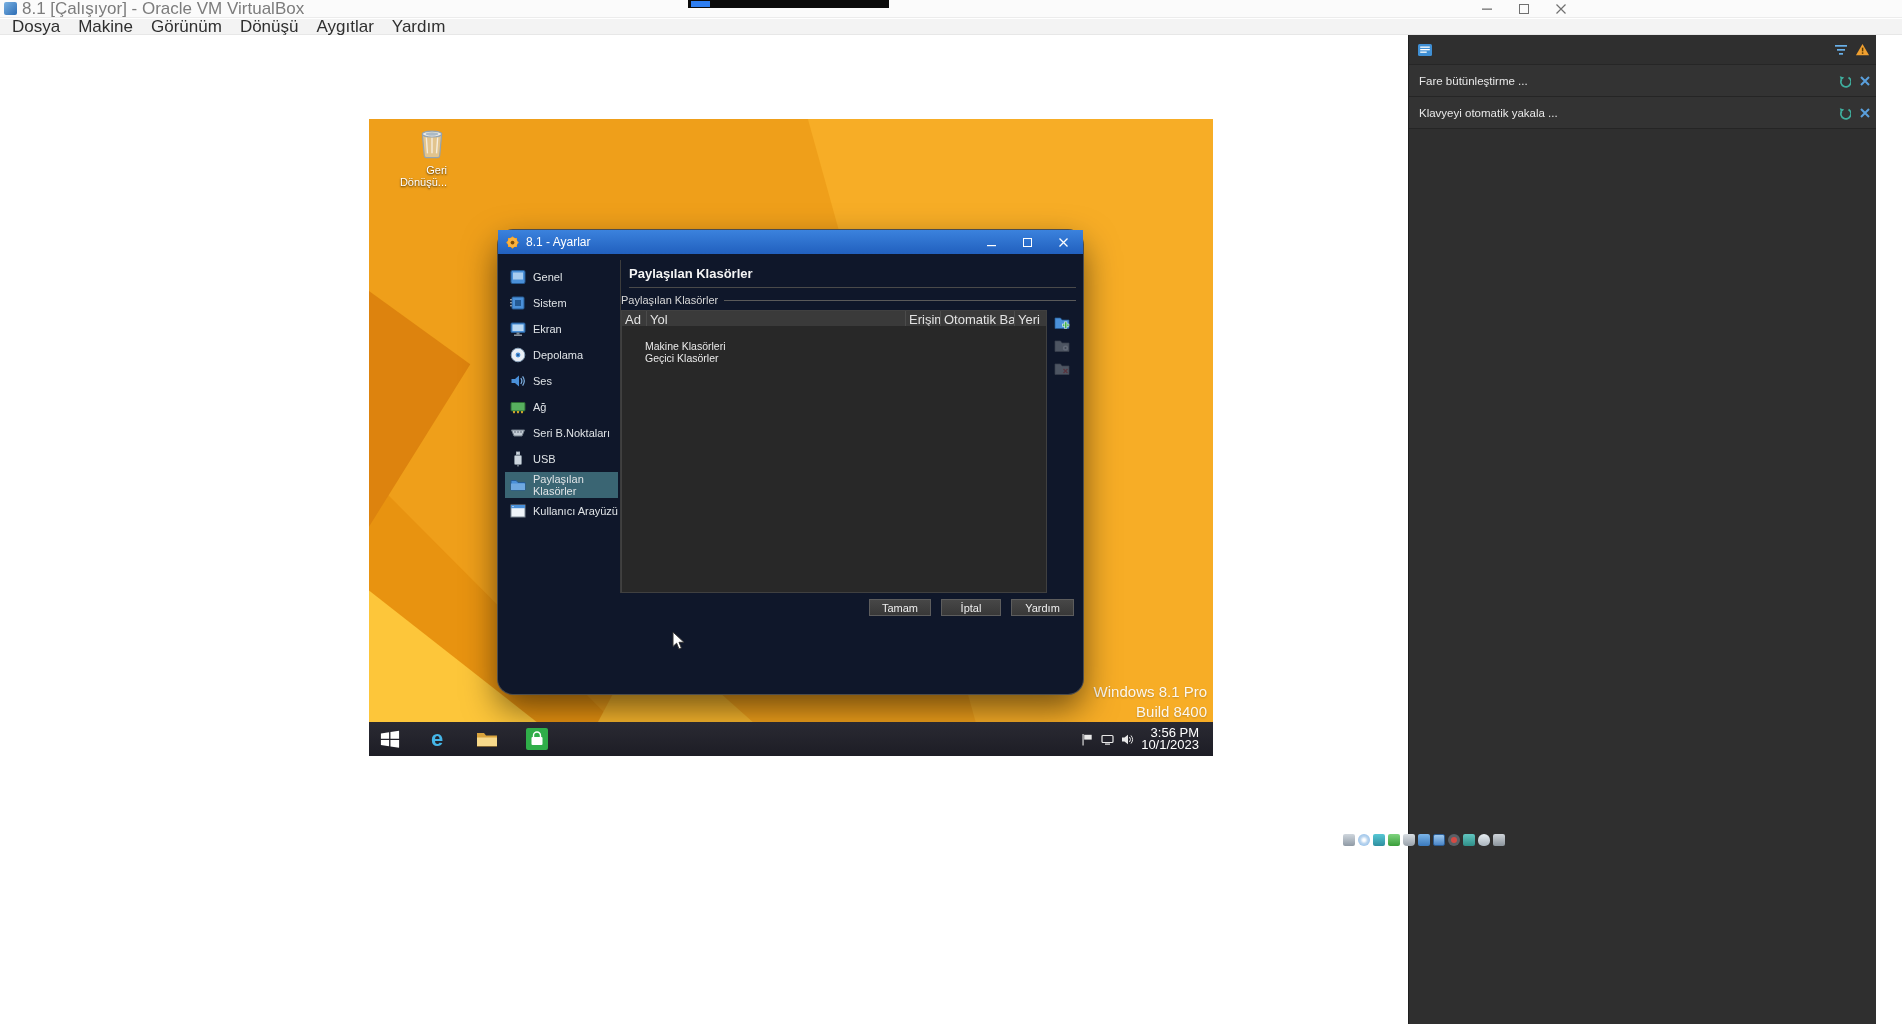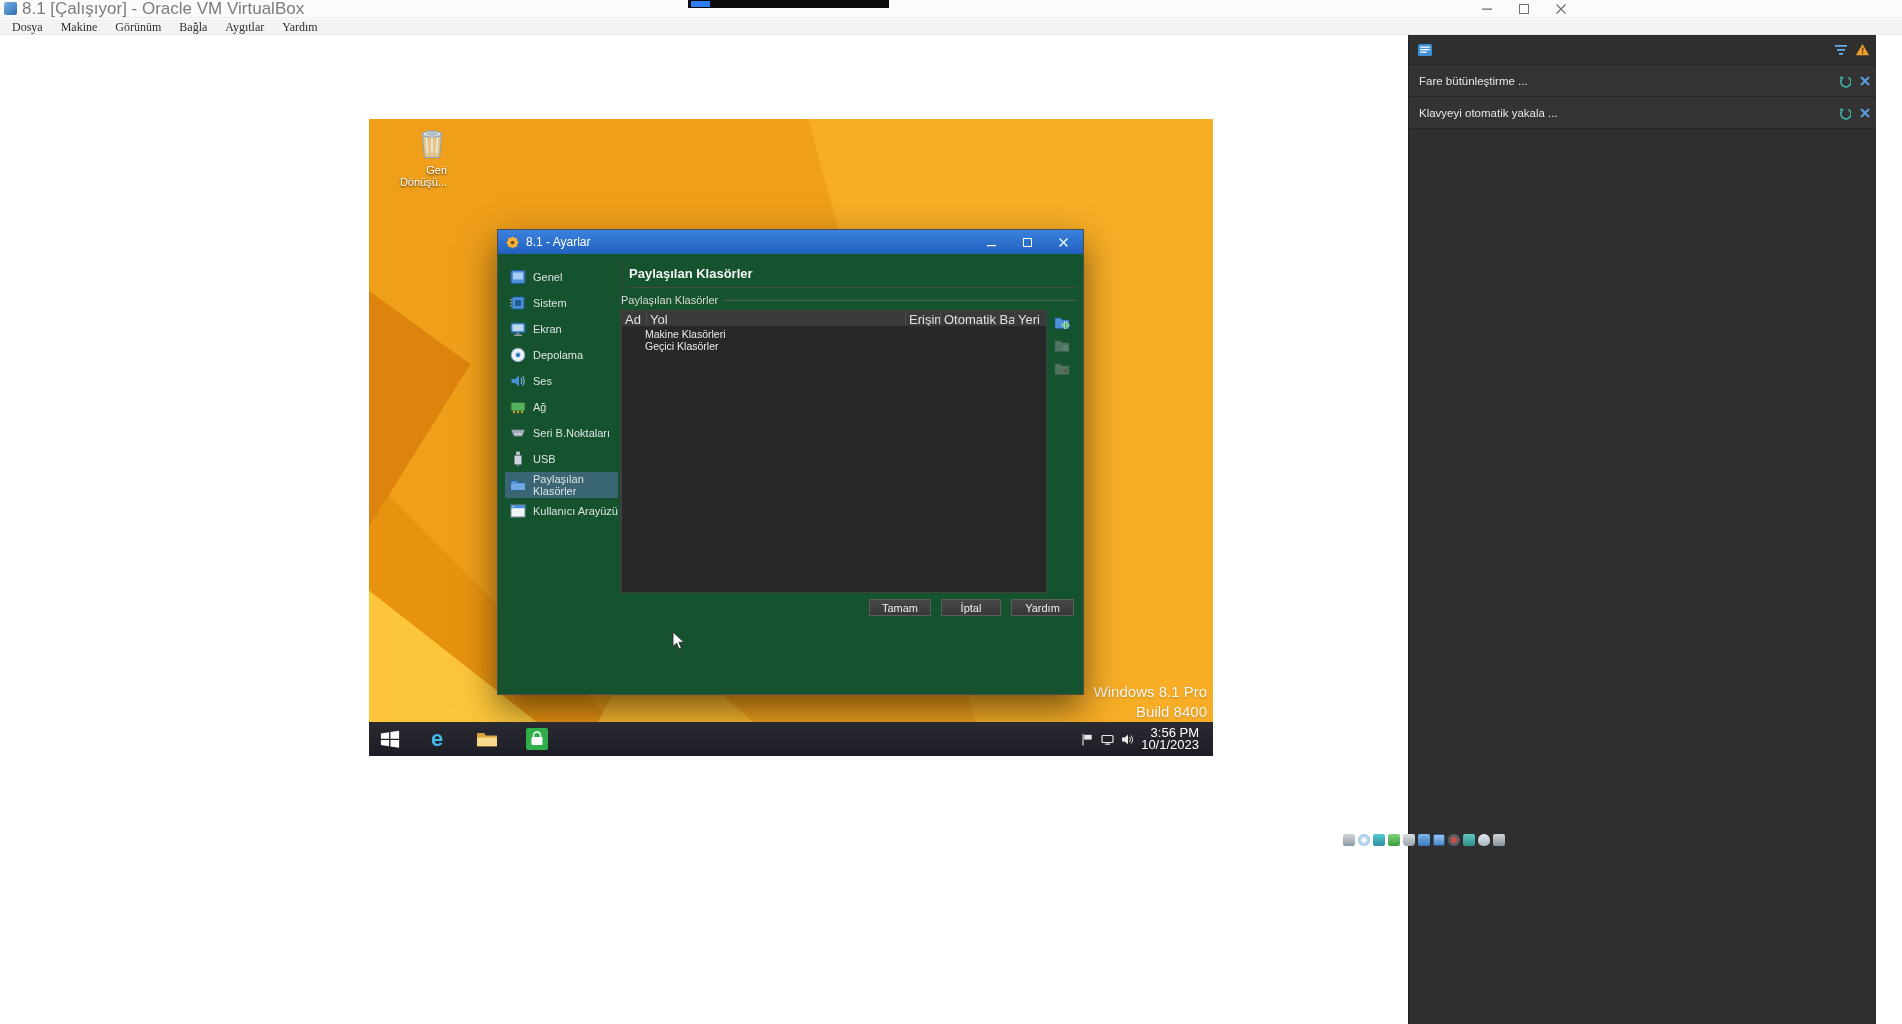--- a/index.html
+++ b/index.html
@@ -11,21 +11,21 @@
   .titlebar { position:absolute; left:0; top:0; width:1902px; height:18px; background:#fbfbfb; border-bottom:1px solid #ececec; display:flex; align-items:center; }
   .app-icon { width:13px; height:13px; margin:0 5px 0 4px; border-radius:2px; background:linear-gradient(135deg,#79b1e2,#2d6db5); }
   .title-text { font-size:17px; color:#7c7c7c; }
   .top-strip { position:absolute; left:688px; top:0; width:201px; height:8px; background:#0b0b0b; }
   .top-strip-accent { position:absolute; left:3px; top:1px; width:19px; height:6px; background:#2e7ef0; }
   .host-controls { position:absolute; left:1468px; top:0; height:18px; display:flex; }
   .host-btn { width:37px; height:18px; display:flex; align-items:center; justify-content:center; }
 
   
   .menubar { position:absolute; left:0; top:19px; width:1902px; height:16px; background:#f3f3f3; display:flex; align-items:center; padding-left:3px; border-bottom:1px solid #e7e7e7; }
-  .menu-item { font-size:12px; color:#2f2f2f; padding:0 9px; line-height:16px; cursor:default;font-family:Liberation Serif, serif; }
+  .menu-item { font-size:17px; color:#2f2f2f; padding:0 9px; line-height:16px; cursor:default; }
 
   
   .vm-screen { position:absolute; left:369px; top:119px; width:844px; height:637px; background:#ef9f1a; overflow:hidden; }
   .wp { position:absolute; left:0; top:0; width:100%; height:100%; }
   .wp-right      { background:#f7ad26; clip-path:polygon(52% 0, 100% 0, 100% 100%, 73% 100%); }
   .wp-darkleft   { background:#dd830e; clip-path:polygon(0 27%, 12% 38.5%, 0 64%); }
   .wp-lowwedge   { background:#e89310; clip-path:polygon(0 56%, 33% 100%, 0 100%); }
   .wp-yellow     { background:#fdc63a; clip-path:polygon(0 74%, 25% 100%, 0 100%); }
   .wp-midwedge   { background:#f8b62c; clip-path:polygon(25% 100%, 33% 80%, 50% 100%); }
 
@@ -33,21 +33,21 @@
   .recycle { position:absolute; left:12px; top:6px; width:66px; text-align:right; }
   .recycle-label { font-size:11px; line-height:12px; color:#fff; text-shadow:0 1px 2px rgba(0,0,0,.75); margin-top:1px; }
 
   
   .watermark { position:absolute; right:6px; top:563px; text-align:right; font-size:15px; line-height:20px; color:rgba(255,255,255,.92); text-shadow:0 1px 2px rgba(0,0,0,.22); }
 
   
   .cursor { position:absolute; left:303px; top:512px; }
 
   
-  .dialog { position:absolute; left:129px; top:111px; width:585px; height:464px; background:#14532d; box-shadow:0 0 0 1px #4c4c4c, 0 14px 34px rgba(0,0,0,.55); }
+  .dialog { position:absolute; left:129px; top:111px; width:585px; height:464px; background:#0f172a; box-shadow:0 0 0 1px #4c4c4c, 0 14px 34px rgba(0,0,0,.55);border-radius:15px; }
   .dlg-titlebar { position:absolute; left:0; top:0; width:585px; height:24px; background:linear-gradient(180deg,#3b82dd,#2160be); display:flex; align-items:center; padding-left:7px; gap:6px; }
   .dlg-title { color:#ffffff; font-size:12px; }
   .dlg-controls { position:absolute; right:2px; top:0; height:24px; display:flex; }
   .dlg-btn { width:36px; height:24px; display:flex; align-items:center; justify-content:center; }
 
   .dlg-nav { position:absolute; left:7px; top:34px; width:113px; }
   .nav-item { height:26px; display:flex; align-items:center; gap:6px; padding-left:4px; font-size:11px; color:#dfe3e6; cursor:default; }
   .nav-item.selected { background:#3a6573; }
   .nav-ic { width:18px; height:18px; flex:0 0 18px; display:flex; align-items:center; justify-content:center; }
   .dlg-vline { position:absolute; left:122px; top:30px; width:1px; height:333px; background:#3c3c3c; }
@@ -55,21 +55,21 @@
   .dlg-heading { position:absolute; left:131px; top:36px; width:447px; height:22px; font-size:13px; font-weight:bold; color:#f4f4f4; border-bottom:1px solid #4a4a4a; }
   .dlg-group { position:absolute; left:123px; top:64px; width:455px; display:flex; align-items:center; gap:6px; }
   .group-label { font-size:11px; color:#d8d8d8; white-space:nowrap; }
   .group-line { flex:1; height:1px; background:#5a5a5a; }
 
   .dlg-table { position:absolute; left:123px; top:80px; width:426px; height:283px; background:#282828; border:1px solid #404040; }
   .tbl-header { display:flex; height:15px; background:#3a3a3a; font-size:13px; color:#e2e2e2; }
   .tbl-cell { padding:1px 3px; border-right:1px solid #4b4b4b; white-space:nowrap; overflow:hidden; }
   .c-ad{width:25px} .c-yol{width:259px} .c-erisim{width:35px} .c-otomatik{width:74px} .c-yeri{width:31px; border-right:none}
   .tbl-row { font-size:10.5px; color:#eaeaea; height:12px; line-height:12px; padding-left:23px; }
-  .tbl-row.first { margin-top:2px; }
+  .tbl-row.first { margin-top:14px; }
 
   .dlg-toolbar { position:absolute; left:555px; top:83px; display:flex; flex-direction:column; gap:5px; }
   .tb-icbtn { width:18px; height:18px; display:flex; align-items:center; justify-content:center; }
   .tb-icbtn.disabled { opacity:.45; }
 
   .dlg-button { position:absolute; top:369px; height:17px; background:linear-gradient(#474747,#383838); border:1px solid #5d5d5d; color:#efefef; font-size:11px; display:flex; align-items:center; justify-content:center; cursor:default; }
   .btn-tamam { left:371px; width:62px; }
   .btn-iptal { left:443px; width:60px; }
   .btn-yardim{ left:513px; width:63px; }
 
@@ -137,21 +137,21 @@
         <svg width="10" height="10">
           <path d="M0.5 0.5 L9.5 9.5 M9.5 0.5 L0.5 9.5" stroke="#707070" stroke-width="1.2"></path>
         </svg>
       </div>
   </div>
 
   <div class="menubar">
     <span class="menu-item">Dosya</span>
     <span class="menu-item">Makine</span>
     <span class="menu-item">Görünüm</span>
-    <span class="menu-item">Bağla</span>
+    <span class="menu-item">Dönüşü</span>
     <span class="menu-item">Aygıtlar</span>
     <span class="menu-item">Yardım</span>
   </div>
 
   <div class="vm-screen">
     <div class="wp wp-right"></div>
     <div class="wp wp-lowwedge"></div>
     <div class="wp wp-midwedge"></div>
     <div class="wp wp-darkleft"></div>
     <div class="wp wp-yellow"></div>

